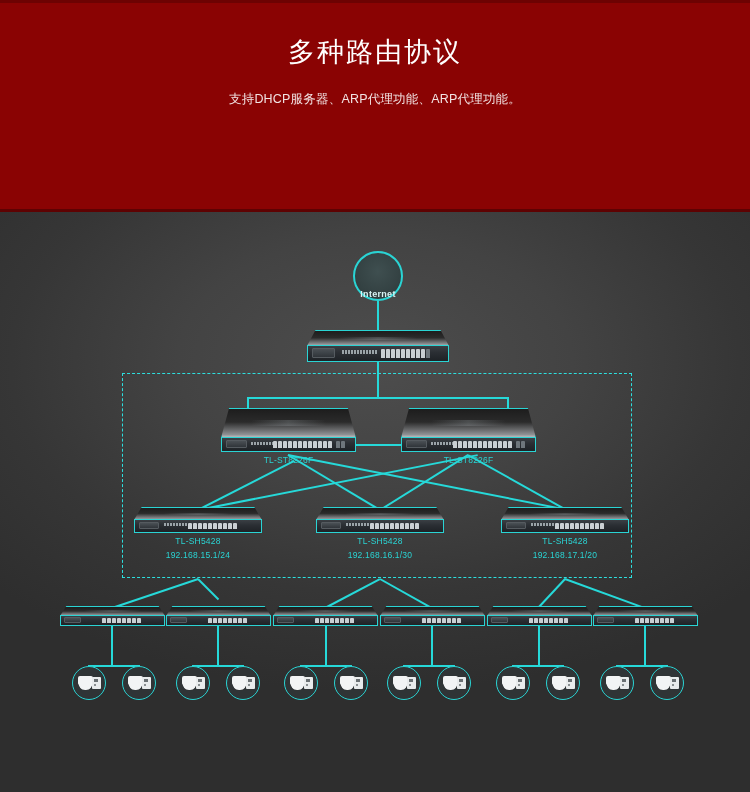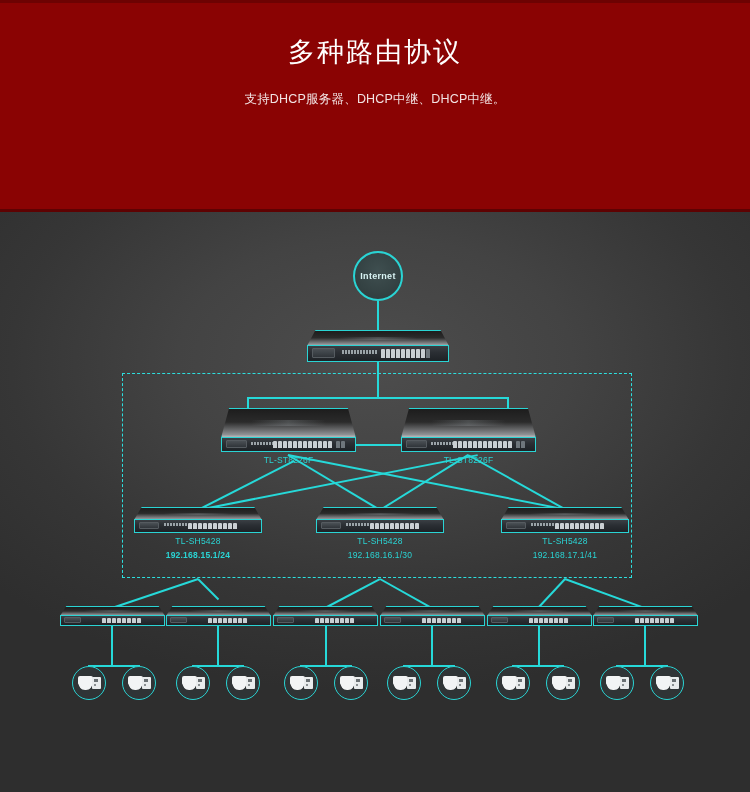--- a/index.html
+++ b/index.html
@@ -89,21 +89,21 @@
   }
 
   
   .inet {
     position: absolute;
     width: 50px; height: 50px;
     border-radius: 50%;
     border: 2px solid #2ad4d4;
     background: radial-gradient(circle at 50% 40%, #3f4f50 0%, #344243 60%, #2d3839 100%);
     display: flex;
-    align-items: center;
+    align-items: flex-end;
     justify-content: center;
   }
   .inet span {
     color: #d8f3f3;
     font-size: 9px;
     font-weight: bold;
     letter-spacing: 0.3px;
   }
 
   
@@ -226,21 +226,21 @@
   .lbl.ip { font-size: 8.5px; }
 </style>
 </head>
 <body>
 
 <div id="page">
 
   <div class="hero">
     <div class="hero-title">多种路由协议</div>
     <div class="hero-lines">
-      <span class="hero-line">支持DHCP服务器、DHCP中继、DHCP中继。</span>
+      <span class="hero-line">支持DHCP服务器、ARP代理功能、ARP代理功能。</span>
     </div>
   </div>
 
   <div class="stage">
 
     <div class="inet" style="left:353px; top:39px;">
       <span>Internet</span>
     </div>
 
     <div class="vline" style="left:377px; top:89px; height:35px;"></div>
@@ -394,21 +394,21 @@
             <i></i>
             <i></i>
             <i></i>
             <i></i>
             <i></i>
             <i></i>
         </div>
       </div>
     </div>
     <div class="lbl" style="left:134px; top:324px; width:128px;">TL-SH5428</div>
-    <div class="lbl ip" style="left:134px; top:338px; width:128px;font-weight:bold;">192.168.15.1/24</div>
+    <div class="lbl ip" style="left:134px; top:338px; width:128px;">192.168.15.1/24</div>
 
     <div class="dev" style="left:316px; top:295px; width:128px; height:26px;">
       <div class="dev-top" style="height:13px;"></div>
       <div class="dev-face" style="top:12px; height:14px;">
         <div class="brandbox"></div>
         <div class="leds" style="left:23%;">
           <i></i>
             <i></i>
             <i></i>
             <i></i>
@@ -456,21 +456,21 @@
             <i></i>
             <i></i>
             <i></i>
             <i></i>
             <i></i>
             <i></i>
         </div>
       </div>
     </div>
     <div class="lbl" style="left:501px; top:324px; width:128px;">TL-SH5428</div>
-    <div class="lbl ip" style="left:501px; top:338px; width:128px;">192.168.17.1/41</div>
+    <div class="lbl ip" style="left:501px; top:338px; width:128px;">192.168.17.1/20</div>
 
     <div class="diag" style="left:112px; top:395px; width:90.8px; transform:rotate(-18.6deg);"></div>
     <div class="diag" style="left:198px; top:366px; width:29.0px; transform:rotate(45.0deg);"></div>
 
     <div class="diag" style="left:325px; top:395px; width:62.2px; transform:rotate(-27.8deg);"></div>
     <div class="diag" style="left:380px; top:366px; width:59.4px; transform:rotate(29.3deg);"></div>
 
     <div class="diag" style="left:538px; top:395px; width:39.6px; transform:rotate(-47.0deg);"></div>
     <div class="diag" style="left:565px; top:366px; width:84.8px; transform:rotate(20.0deg);"></div>
 

